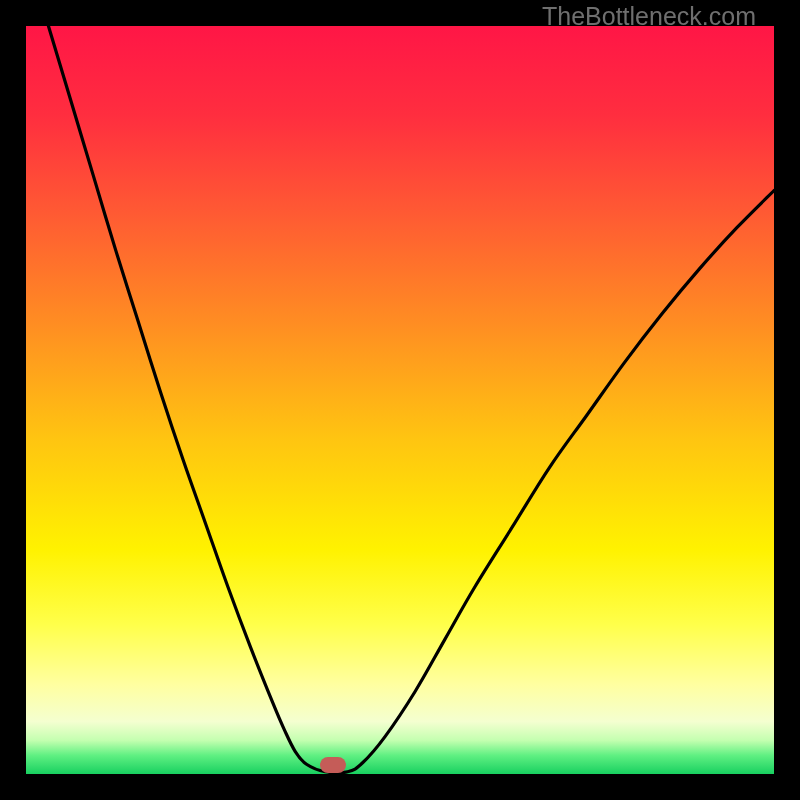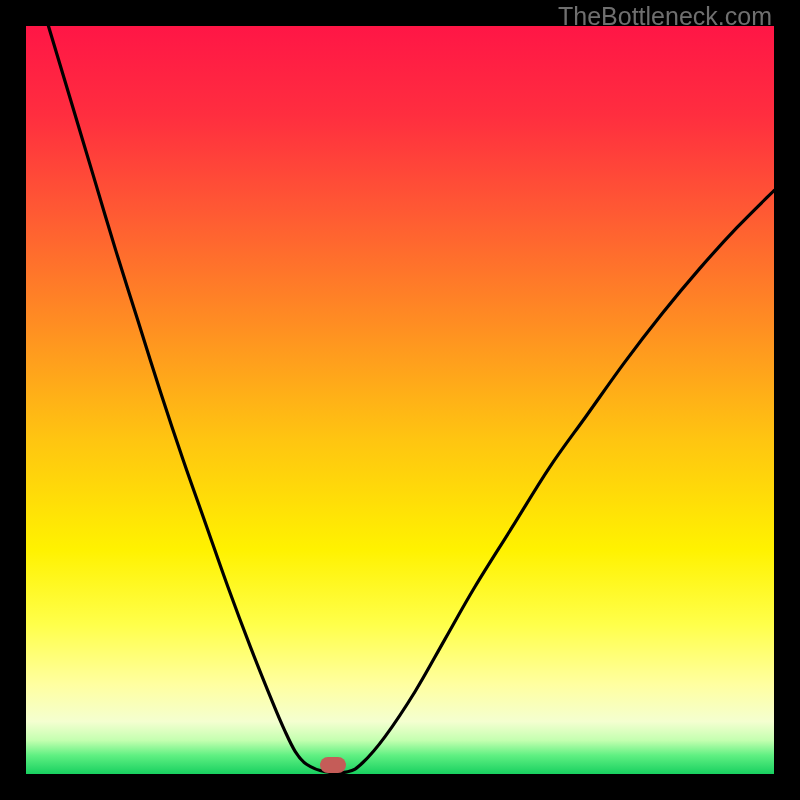--- a/index.html
+++ b/index.html
@@ -19,21 +19,21 @@
     height: 748px;
     overflow: hidden;
   }
   .gradient-bg {
     position: absolute;
     left: 0; top: 0; right: 0; bottom: 0;
   }
   .watermark {
     position: absolute;
     top: 2px;
-    right: 28px;
+    right: 44px;
     color: #6f6f6f;
     font-size: 25px;
     font-weight: 400;
     letter-spacing: 0px;
     font-family: Arial, Helvetica, sans-serif;
     margin-left: 20px;
   }
   svg.curve {
     position: absolute;
     left: 0; top: 0;

